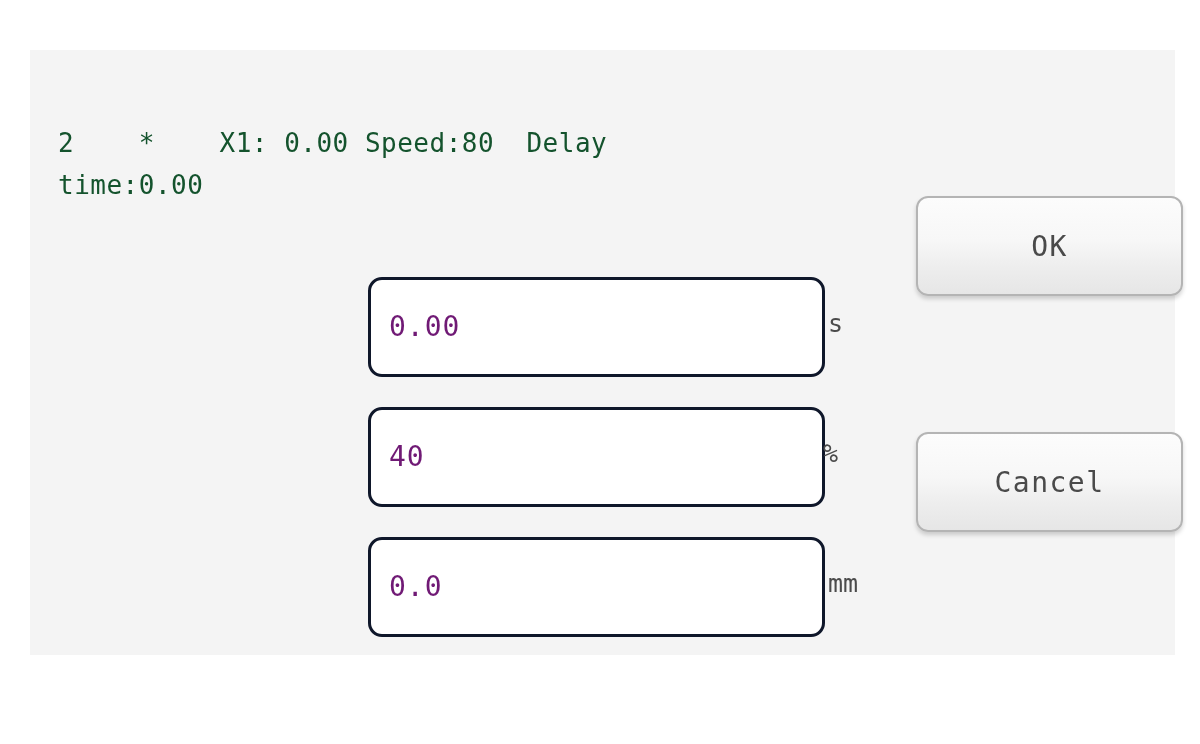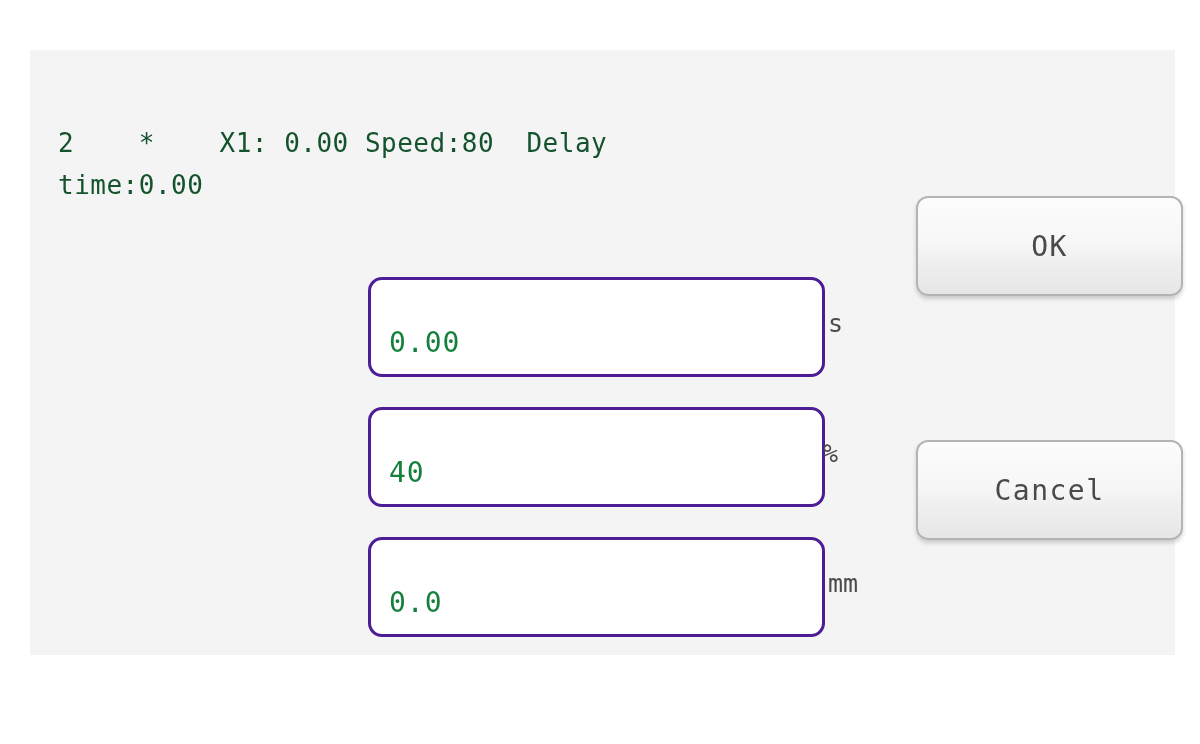--- a/index.html
+++ b/index.html
@@ -59,27 +59,27 @@
   .row-2 { top: 357px; }
   .row-3 { top: 487px; }
 
   .field-input {
     position: absolute;
     left: 338px;
     top: 0;
     width: 457px;
     height: 100px;
     background: #ffffff;
-    border: 3px solid #4c1d95;
+    border: 3px solid #0f172a;
     border-radius: 14px;
     box-sizing: border-box;
-    padding: 16px 18px;
+    padding: 0 18px;
     font-family: "DejaVu Sans Mono", "Liberation Mono", monospace;
     font-size: 28px;
-    color: #15803d;
+    color: #701a75;
     line-height: 94px;
     letter-spacing: 1px;
     overflow: hidden;
     white-space: nowrap;
   }
 
   .field-unit {
     position: absolute;
     left: 798px;
     top: 32px;
@@ -107,21 +107,21 @@
     color: #4a4a4a;
     letter-spacing: 1.5px;
     display: flex;
     align-items: center;
     justify-content: center;
     cursor: pointer;
     user-select: none;
     margin-left: 28px;
   }
   .btn-ok     { top: 146px; }
-  .btn-cancel { top: 390px; }
+  .btn-cancel { top: 382px; }
 </style>
 </head>
 <body>
 
 <div id="screen">
 
   <div class="panel">
 
     <div class="status-line">2    *    X1: 0.00 Speed:80  Delay
 time:0.00</div>

